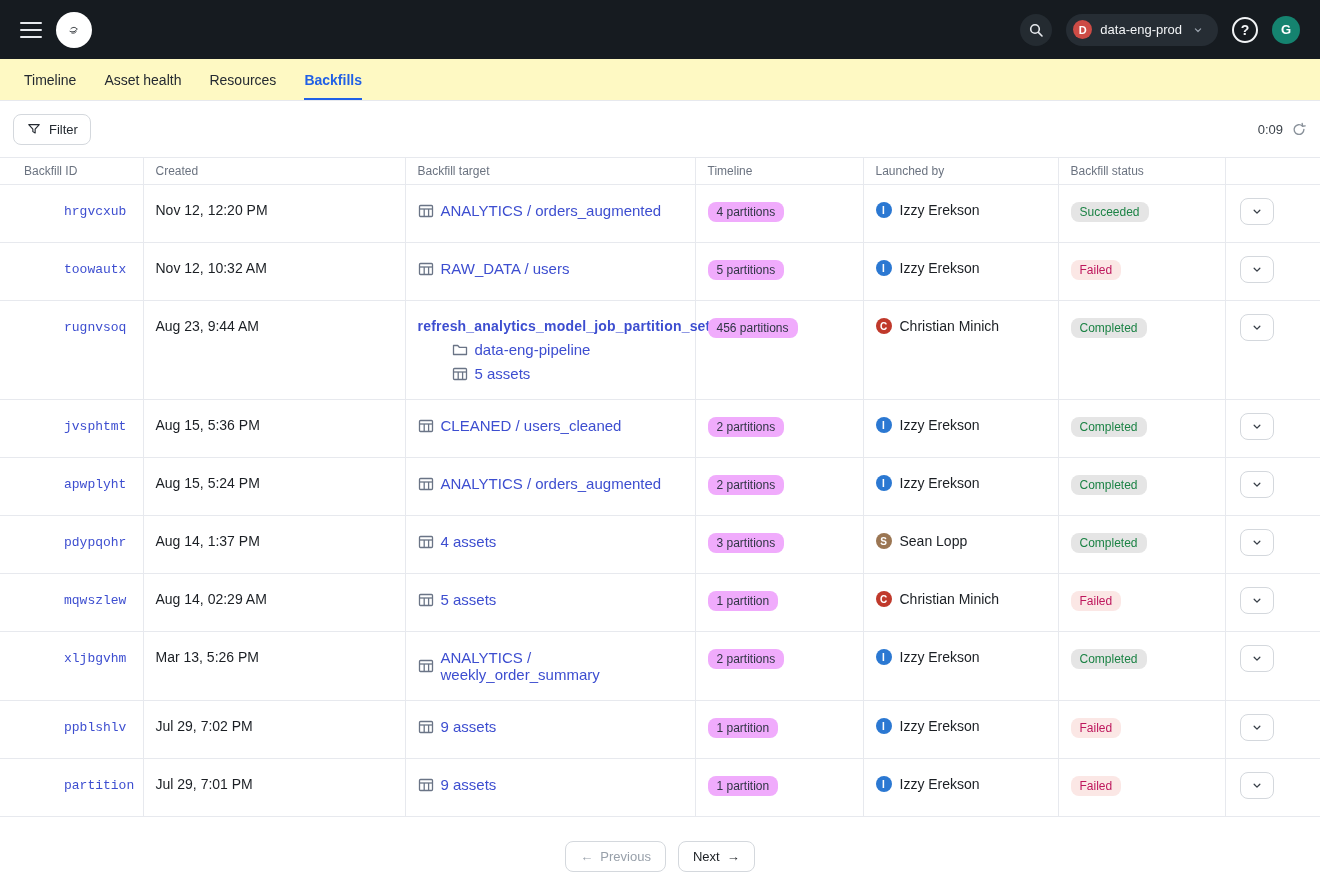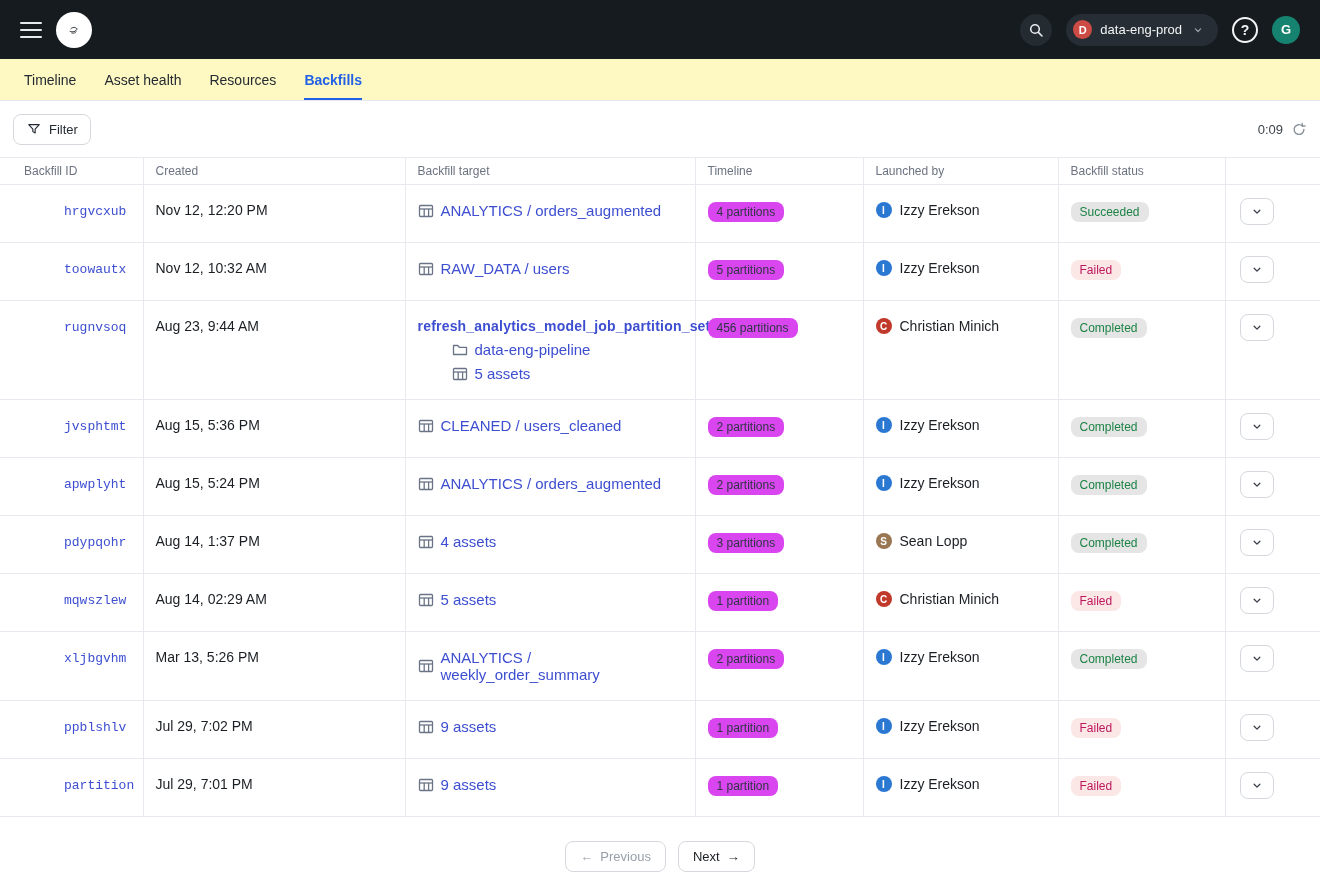--- a/index.html
+++ b/index.html
@@ -40,21 +40,21 @@
   th { text-align:left; font-weight:400; font-size:12px; color:#6b7380; padding:6px 12px; border-top:1px solid #e7e9ee; border-bottom:1px solid #e7e9ee; border-right:1px solid #e7e9ee; height:24px; white-space:nowrap;margin-left:23px; }
   th:last-child, td:last-child { border-right:none; }
   td { vertical-align:top; padding:17px 12px; border-bottom:1px solid #e7e9ee; border-right:1px solid #e7e9ee; font-size:14px; }
   th.col-id, td.col-id { padding-left:24px; }
   .mono-link { font-family:Liberation Mono, monospace; font-size:13px; color:var(--link,#3d4ed0);margin-left:40px; }
   .target-line { display:flex; align-items:center; gap:7px; }
   .target-line + .target-line { margin-top:7px;margin-left:34px; }
   .target-link { font-size:15px; color:var(--link,#3d4ed0); }
   .job-title-link { font-size:14px; font-weight:700; color:var(--link,#3d4ed0); letter-spacing:.2px; }
   .job-sub { margin-top:9px; }
-  .pill { display:inline-block; padding:3px 9px; border-radius:8px; font-size:12px; background:#d946ef; color:#2f3544; white-space:nowrap; }
+  .pill { display:inline-block; padding:3px 9px; border-radius:8px; font-size:12px; background:#f0abfc; color:#2f3544; white-space:nowrap; }
   .pill.success { background:#e5e5e5; color:#1c8345; }
   .pill.error { background:#fbe7e5; color:#be185d; }
   .launched { display:flex; align-items:center; gap:8px; }
   .avatar16 { width:16px; height:16px; border-radius:50%; color:#fff; font-size:10px; font-weight:700; display:flex; align-items:center; justify-content:center; flex:0 0 16px; }
   .menu-btn { width:34px; height:27px; border:1px solid #d4d8dd; border-radius:8px; background:#fff; display:flex; align-items:center; justify-content:center; cursor:pointer; }
   td.col-actions { text-align:left; padding-top:13px; padding-left:14px; }
 
   .icon { width:16px; height:16px; flex:0 0 16px; }
   .icon-muted { color:#6a7486; }
 

